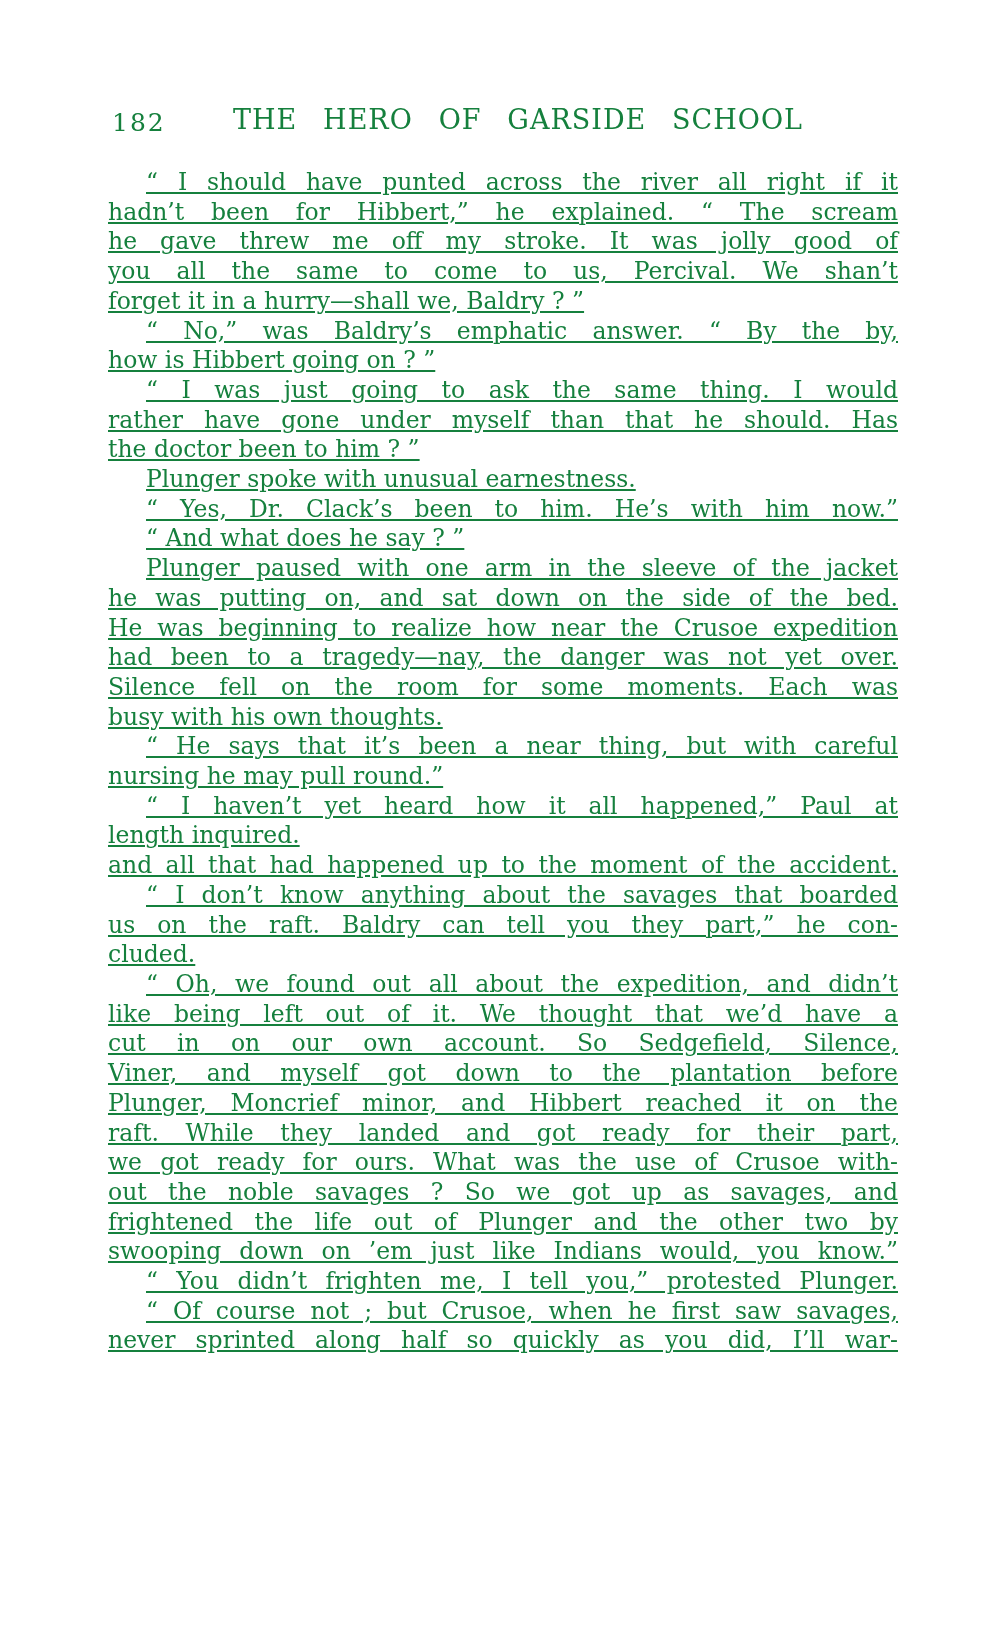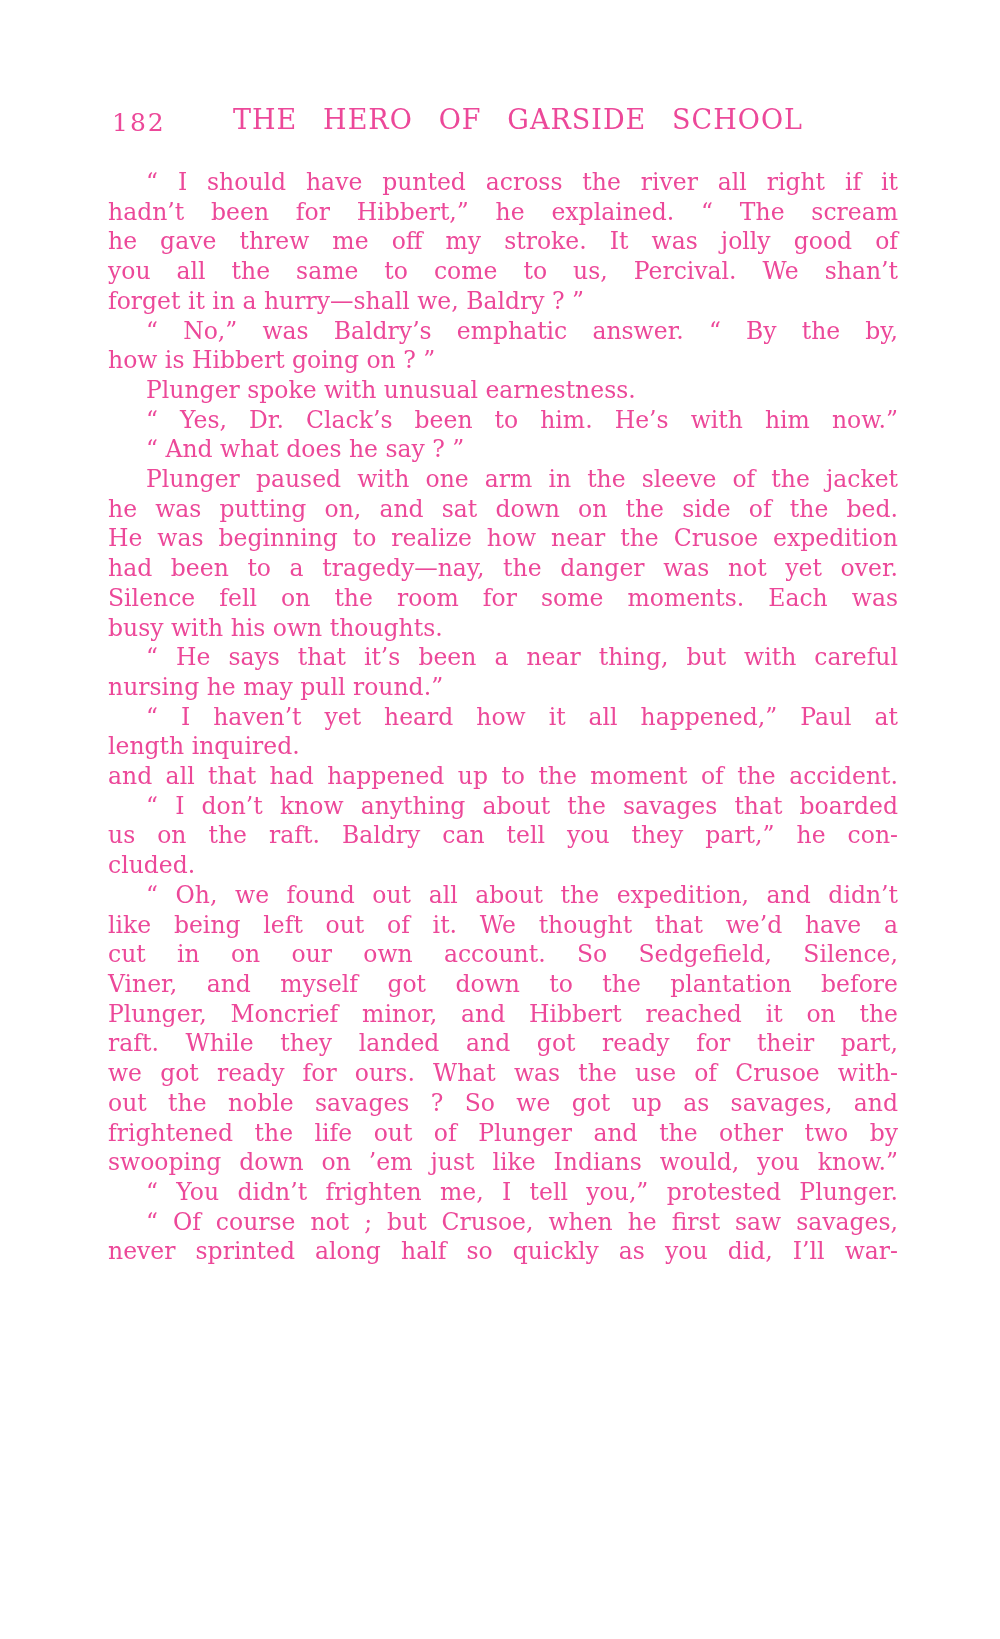--- a/index.html
+++ b/index.html
@@ -7,21 +7,21 @@
     padding: 0;
     background: #ffffff;
   }
   .page {
     position: relative;
     width: 1000px;
     height: 1639px;
     background: #ffffff;
     overflow: hidden;
     font-family: "DejaVu Serif", "Liberation Serif", serif;
-    color: #ec4899;
+    color: #15803d;
   }
   .running-header {
     position: absolute;
     left: 0;
     top: 104px;
     width: 1000px;
     height: 40px;
   }
   .page-number {
     position: absolute;
@@ -46,20 +46,21 @@
     left: 108px;
     top: 168px;
     width: 790px;
     font-size: 23.5px;
     line-height: 29.7px;
   }
   .para { margin: 0; }
   .line {
     text-align: justify;
     text-align-last: justify;
+    text-decoration: underline;
   }
   .line.first { text-indent: 38px; }
   .line.last { text-align-last: left; }
   .line.last.full { text-align-last: justify; }
 </style>
 </head>
 <body>
 
 <div class="page">
   <div class="running-header">
@@ -71,20 +72,25 @@
       <div class="para">
         <div class="line first">“ I should have punted across the river all right if it</div>
         <div class="line">hadn’t been for Hibbert,” he explained. “ The scream</div>
         <div class="line">he gave threw me off my stroke. It was jolly good of</div>
         <div class="line">you all the same to come to us, Percival. We shan’t</div>
         <div class="line last">forget it in a hurry—shall we, Baldry ? ”</div>
       </div>
       <div class="para">
         <div class="line first">“ No,” was Baldry’s emphatic answer. “ By the by,</div>
         <div class="line last">how is Hibbert going on ? ”</div>
+      </div>
+      <div class="para">
+        <div class="line first">“ I was just going to ask the same thing. I would</div>
+        <div class="line">rather have gone under myself than that he should. Has</div>
+        <div class="line last">the doctor been to him ? ”</div>
       </div>
       <div class="para">
         <div class="line first last">Plunger spoke with unusual earnestness.</div>
       </div>
       <div class="para">
         <div class="line first last full">“ Yes, Dr. Clack’s been to him. He’s with him now.”</div>
       </div>
       <div class="para">
         <div class="line first last">“ And what does he say ? ”</div>
       </div>

